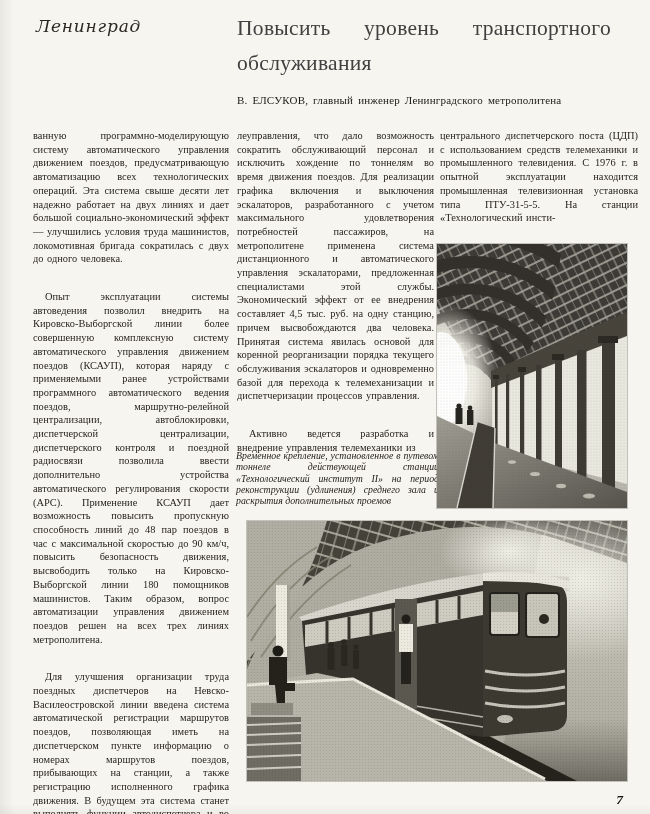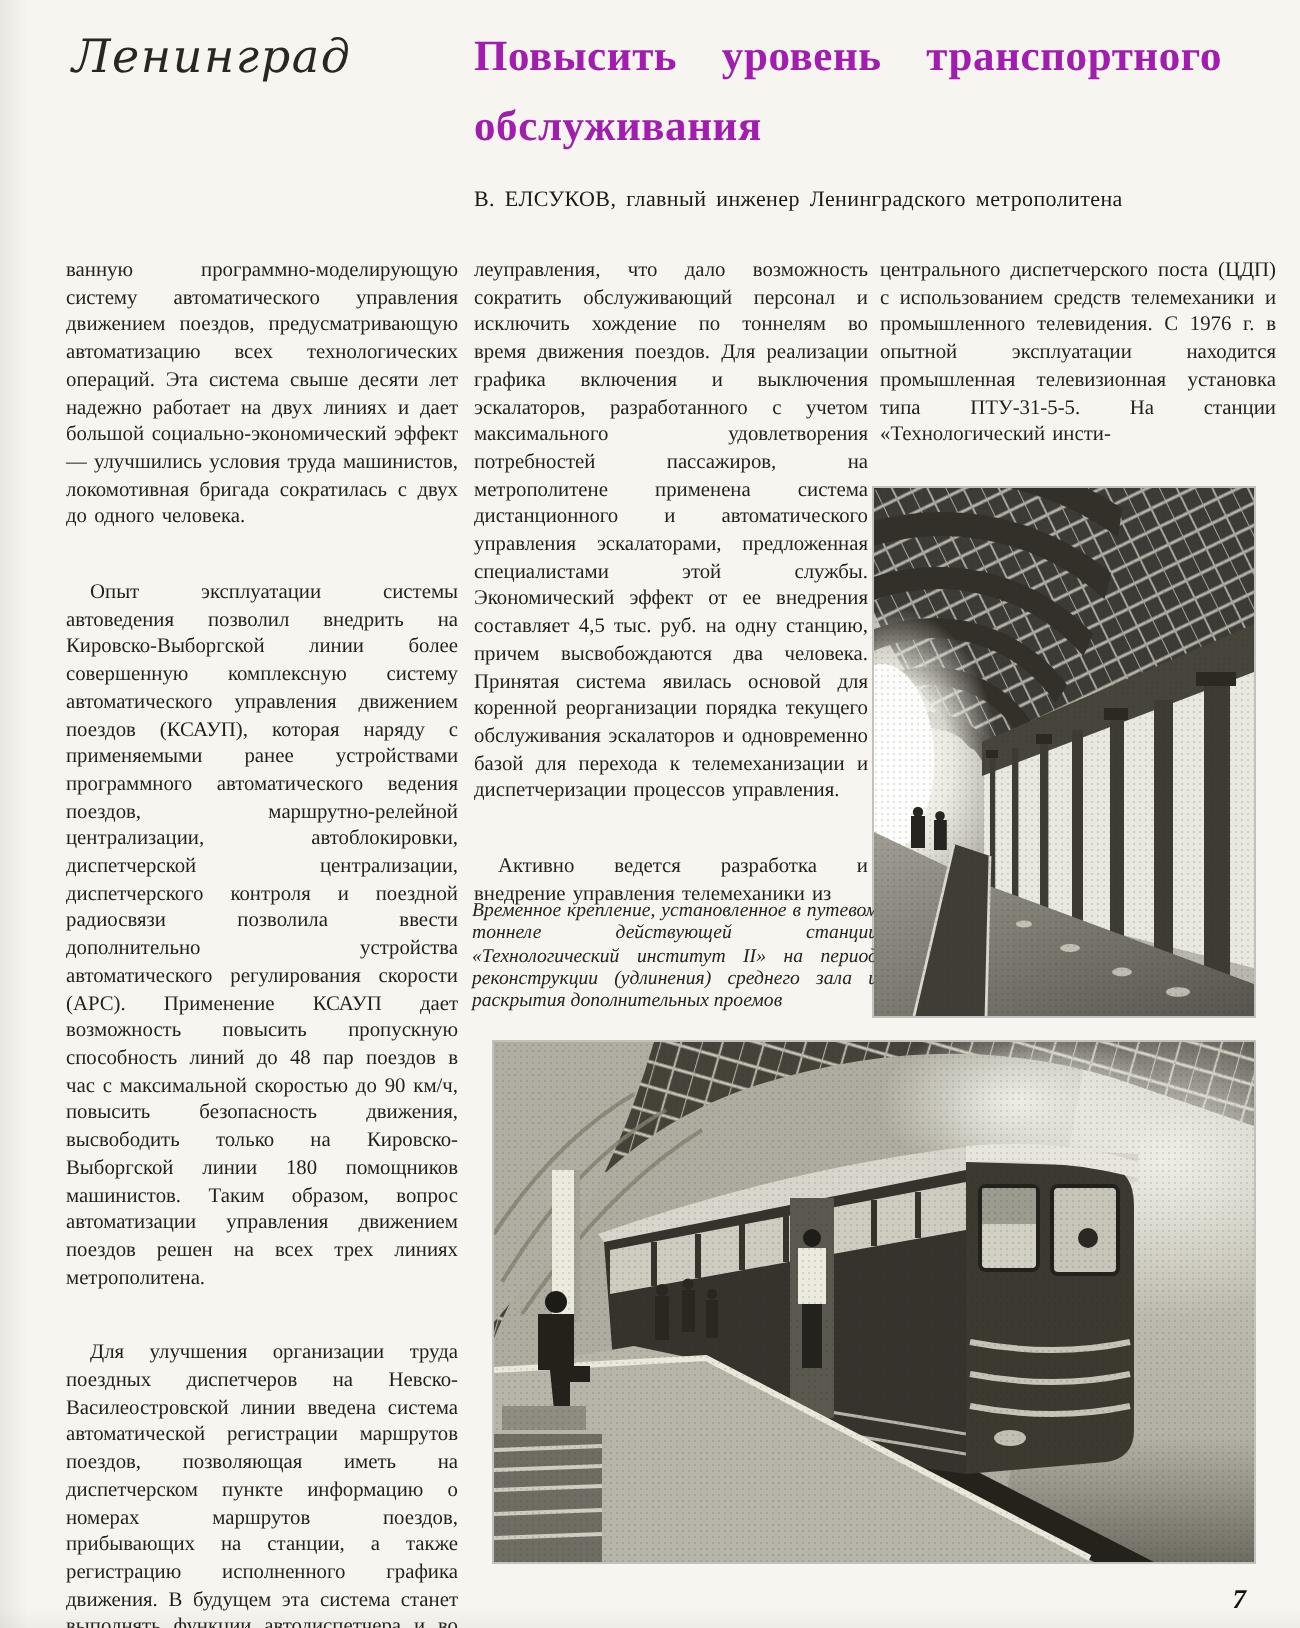--- a/index.html
+++ b/index.html
@@ -8,27 +8,27 @@
     background:#f6f5ef;overflow:hidden;
     font-family:"Liberation Serif","DejaVu Serif",serif;color:#221f1a;
   }
   .page::before{
     content:"";position:absolute;inset:0;pointer-events:none;
     background:linear-gradient(90deg,rgba(70,65,55,.08),rgba(0,0,0,0) 14px),
                linear-gradient(0deg,rgba(70,65,55,.05),rgba(0,0,0,0) 10px);
   }
   .region-label{
     position:absolute;left:36px;top:16px;
-    font-style:italic;font-size:23px;letter-spacing:.8px;
+    font-style:italic;font-size:17px;letter-spacing:.8px;
     font-family:"DejaVu Serif",serif;color:#2a2722;
   }
   .title{
     position:absolute;left:237px;top:11px;width:374px;
-    font-weight:bold;font-size:21.5px;line-height:35px;
-    text-align:justify;letter-spacing:.3px;color:#a21caf;
+    font-weight:normal;font-size:21.5px;line-height:35px;
+    text-align:justify;letter-spacing:.3px;color:#404040;
   }
   .byline{
     position:absolute;left:237px;top:94px;width:390px;
     font-weight:normal;font-size:11px;letter-spacing:.2px;word-spacing:2px;color:#1c1a15;
   }
   .col{
     position:absolute;top:129px;width:196px;
     font-size:10.4px;line-height:13.7px;text-align:justify;
     word-spacing:1px;color:#241f18;
   }

